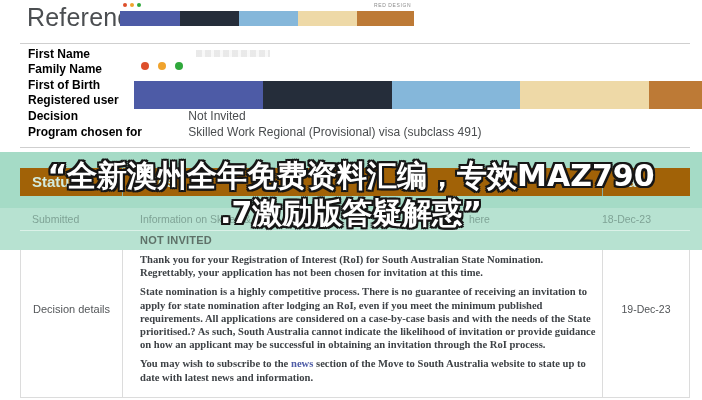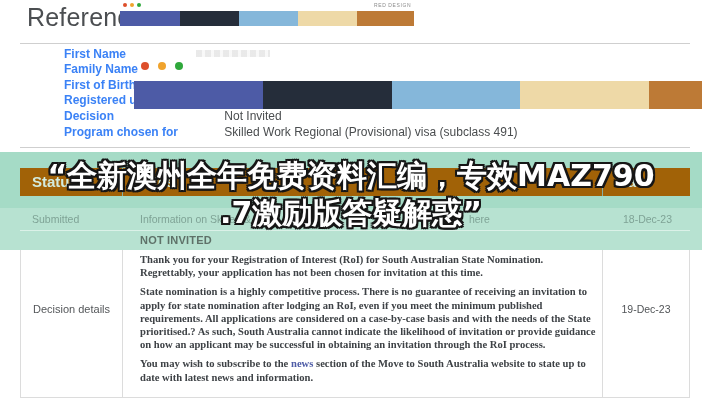--- a/index.html
+++ b/index.html
@@ -12,21 +12,21 @@
   .mini-dots i { width:4px; height:4px; border-radius:50%; display:block; }
   .brand-label { position:absolute; left:374px; top:2px; font-size:5px; color:#8b8b8b; letter-spacing:.6px; }
   .topbar { position:absolute; left:120px; top:11px; width:294px; height:15px; display:flex; }
   .divider-1 { position:absolute; left:20px; top:43px; width:670px; height:1px; background:#cfcfcf; }
   .seg-a { background:#4d5ba6; } .seg-b { background:#252d3a; } .seg-c { background:#85b7da; }
   .seg-d { background:#eed9a7; } .seg-e { background:#bd7a36; }
   .dot-red { background:#dd4f2b; } .dot-orange { background:#f0a32d; } .dot-green { background:#2fa83b; }
 
   
   .form-row { position:absolute; left:28px; font-size:12px; white-space:nowrap; }
-  .form-row .lbl { display:inline-block; width:157px; font-weight:bold; color:#3b82f6;margin-left:36px; }
+  .form-row .lbl { display:inline-block; width:157px; font-weight:bold; color:#000000; }
   .form-row .val { color:#4a4d4f; }
   .r1{top:47px;} .r2{top:62px;} .r3{top:78px;} .r4{top:93px;} .r5{top:109px;} .r6{top:125px;}
   .redacted { position:absolute; left:196px; top:50px; width:74px; height:7px; opacity:.75;
     background:repeating-linear-gradient(90deg,#e2e2e2 0 6px,#f6f6f6 6px 9px); }
   .big-dots { position:absolute; left:141px; top:62px; display:flex; gap:9px; }
   .big-dots i { width:8px; height:8px; border-radius:50%; display:block; }
   .midbar { position:absolute; left:134px; top:81px; width:568px; height:28px; display:flex; }
   .divider-2 { position:absolute; left:20px; top:147px; width:670px; height:1px; background:#cfcfcf; }
 
   
@@ -37,21 +37,21 @@
   .tbl-head .cell { font-size:15px; color:#d3ecdf; line-height:28px; }
   .c-status { width:102px; padding-left:12px; }
   .c-notes  { width:480px; padding-left:10px; border-left:1px solid #87b1a3; }
   .c-date   { width:88px;  padding-left:14px; border-left:1px solid #87b1a3; }
 
   .row-submitted { position:absolute; left:20px; top:208px; width:670px; height:23px; display:flex; z-index:1;
     font-size:10.5px; color:#7fa396; line-height:23px; border-bottom:1px solid rgba(255,255,255,.5); }
   .row-submitted .s { width:102px; padding-left:12px; }
   .row-submitted .n { width:480px; padding-left:18px; display:flex; }
   .row-submitted .gap { width:218px; }
-  .row-submitted .d { width:88px; text-align:right; padding-right:18px; }
+  .row-submitted .d { width:88px; text-align:left; padding-right:18px; }
 
   .not-invited { position:absolute; left:140px; top:234px; z-index:1; font-size:11px; font-weight:bold; color:#5e7168; letter-spacing:.2px; }
 
   .vline { position:absolute; top:250px; width:1px; height:147px; background:#dcdcdc; z-index:1; }
   .v1{left:20px;} .v2{left:122px;} .v3{left:602px;} .v4{left:689px;}
   .bottomline { position:absolute; left:20px; top:397px; width:670px; height:1px; background:#dcdcdc; z-index:1; }
 
   .decision-label { position:absolute; left:33px; top:303px; font-size:11px; color:#54575a; z-index:1; }
   .paras { position:absolute; left:140px; top:253px; width:458px; z-index:1;
     font-size:10.6px; line-height:13.2px; font-weight:600; color:#3e4246;font-family:Liberation Serif, serif; }

